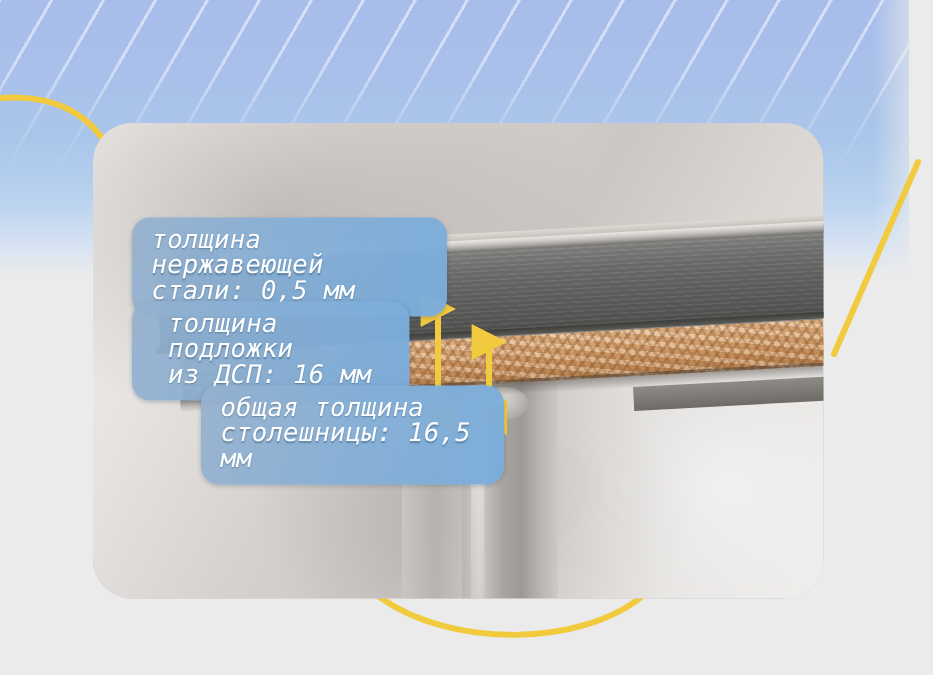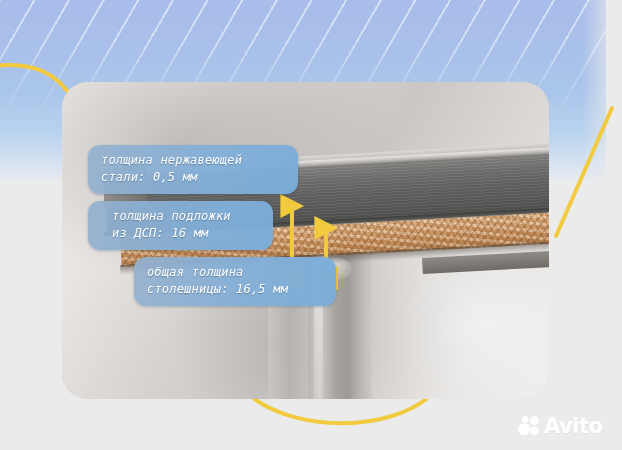--- a/index.html
+++ b/index.html
@@ -153,21 +153,21 @@
 
   
   .labels{position:absolute;left:88px;top:145px;width:210px;}
   .lbl{
     position:absolute;
     border-radius:12px;
     padding:7px 11px 8px 13px;
     color:#ffffff;
     font-family:"DejaVu Sans Mono",monospace;
     font-style:italic;
-    font-size:12px;
+    font-size:17px;
     line-height:17px;
     letter-spacing:.2px;
     white-space:pre-line;
     background:linear-gradient(100deg,rgba(149,177,206,.93) 0%,rgba(134,175,214,.95) 45%,rgba(122,173,219,.97) 100%);
     box-shadow:0 1px 3px rgba(40,60,85,.28);
     text-shadow:0 1px 1px rgba(45,75,105,.45);
   }
   #lbl0{left:0px;   top:0px;   width:186px;}
   #lbl1{left:0px;   top:56px;  width:150px;padding-left:24px;}
   #lbl2{left:0px;   top:112px; width:178px;margin-left:46px;}
@@ -249,23 +249,14 @@
 
   <div class="labels">
     <div class="lbl" id="lbl0">толщина нержавеющей
 стали: 0,5 мм</div>
     <div class="lbl" id="lbl1">толщина подложки
 из ДСП: 16 мм</div>
     <div class="lbl" id="lbl2">общая толщина
 столешницы: 16,5 мм</div>
   </div>
 
-  <div class="avito">
-    <svg class="avito-mark" viewBox="0 0 22 20" width="22" height="20">
-      <circle cx="6.2" cy="13.2" r="6.0" fill="#ffffff"></circle>
-      <circle cx="16.6" cy="14.6" r="4.4" fill="#ffffff"></circle>
-      <circle cx="7.3" cy="3.6" r="3.3" fill="#ffffff"></circle>
-      <circle cx="16.4" cy="4.6" r="4.3" fill="#ffffff"></circle>
-    </svg>
-    <span class="avito-word">Avito</span>
-  </div>
 
 </div>
 
 </body></html>

